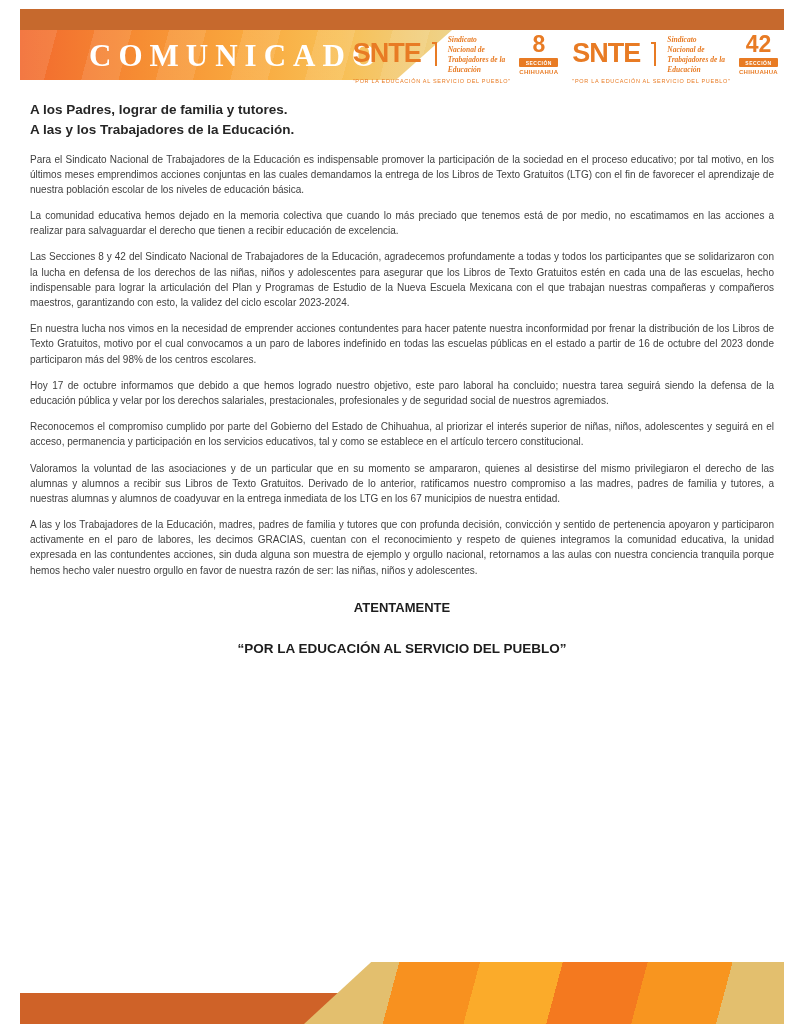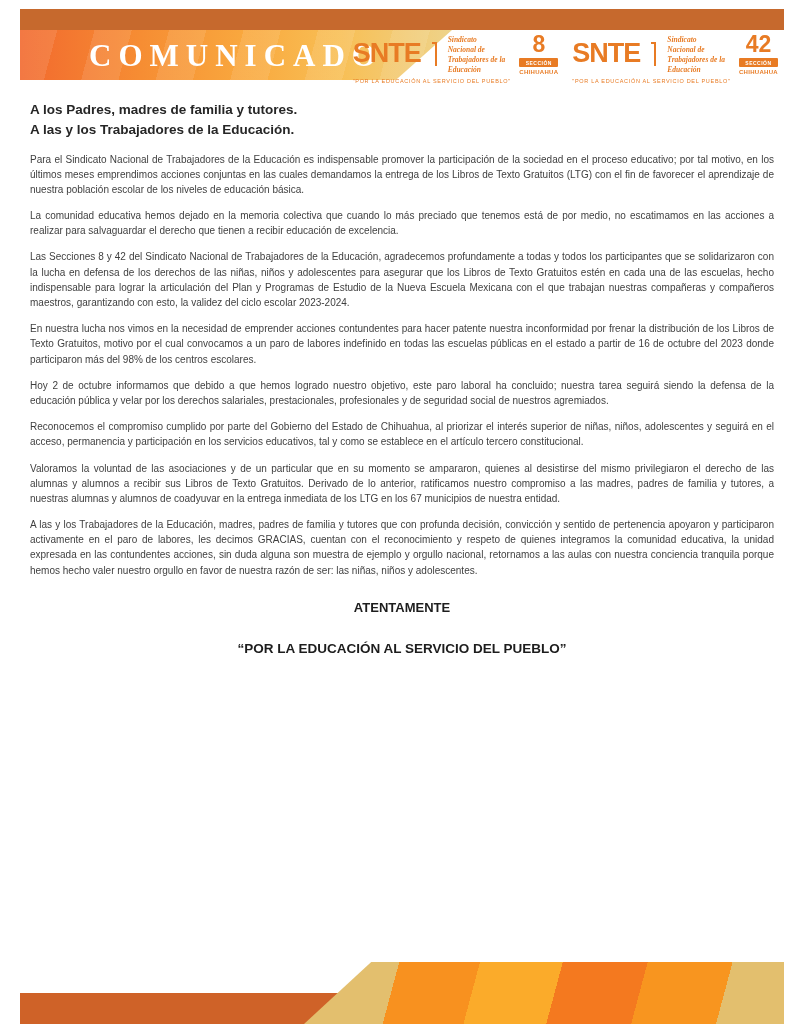--- a/index.html
+++ b/index.html
@@ -119,29 +119,29 @@
           </span>
         </div>
         <div class="motto">"POR LA EDUCACIÓN AL SERVICIO DEL PUEBLO"</div>
       </div>
 
     </div>
   </div>
 
   <main class="body-text">
     <div class="salutation">
-      <p>A los Padres, madres de familia y tutores.</p>
+      <p>A los Padres, lograr de familia y tutores.</p>
       <p>A las y los Trabajadores de la Educación.</p>
     </div>
 
     <p class="para">Para el Sindicato Nacional de Trabajadores de la Educación es indispensable promover la participación de la sociedad en el proceso educativo; por tal motivo, en los últimos meses emprendimos acciones conjuntas en las cuales demandamos la entrega de los Libros de Texto Gratuitos (LTG) con el fin de favorecer el aprendizaje de nuestra población escolar de los niveles de educación básica.</p>
     <p class="para">La comunidad educativa hemos dejado en la memoria colectiva que cuando lo más preciado que tenemos está de por medio, no escatimamos en las acciones a realizar para salvaguardar el derecho que tienen a recibir educación de excelencia.</p>
     <p class="para">Las Secciones 8 y 42 del Sindicato Nacional de Trabajadores de la Educación, agradecemos profundamente a todas y todos los participantes que se solidarizaron con la lucha en defensa de los derechos de las niñas, niños y adolescentes para asegurar que los Libros de Texto Gratuitos estén en cada una de las escuelas, hecho indispensable para lograr la articulación del Plan y Programas de Estudio de la Nueva Escuela Mexicana con el que trabajan nuestras compañeras y compañeros maestros, garantizando con esto, la validez del ciclo escolar 2023-2024.</p>
     <p class="para">En nuestra lucha nos vimos en la necesidad de emprender acciones contundentes para hacer patente nuestra inconformidad por frenar la distribución de los Libros de Texto Gratuitos, motivo por el cual convocamos a un paro de labores indefinido en todas las escuelas públicas en el estado a partir de 16 de octubre del 2023 donde participaron más del 98% de los centros escolares.</p>
-    <p class="para">Hoy 2 de octubre informamos que debido a que hemos logrado nuestro objetivo, este paro laboral ha concluido; nuestra tarea seguirá siendo la defensa de la educación pública y velar por los derechos salariales, prestacionales, profesionales y de seguridad social de nuestros agremiados.</p>
+    <p class="para">Hoy 17 de octubre informamos que debido a que hemos logrado nuestro objetivo, este paro laboral ha concluido; nuestra tarea seguirá siendo la defensa de la educación pública y velar por los derechos salariales, prestacionales, profesionales y de seguridad social de nuestros agremiados.</p>
     <p class="para">Reconocemos el compromiso cumplido por parte del Gobierno del Estado de Chihuahua, al priorizar el interés superior de niñas, niños, adolescentes y seguirá en el acceso, permanencia y participación en los servicios educativos, tal y como se establece en el artículo tercero constitucional.</p>
     <p class="para">Valoramos la voluntad de las asociaciones y de un particular que en su momento se ampararon, quienes al desistirse del mismo privilegiaron el derecho de las alumnas y alumnos a recibir sus Libros de Texto Gratuitos. Derivado de lo anterior, ratificamos nuestro compromiso a las madres, padres de familia y tutores, a nuestras alumnas y alumnos de coadyuvar en la entrega inmediata de los LTG en los 67 municipios de nuestra entidad.</p>
     <p class="para">A las y los Trabajadores de la Educación, madres, padres de familia y tutores que con profunda decisión, convicción y sentido de pertenencia apoyaron y participaron activamente en el paro de labores, les decimos GRACIAS, cuentan con el reconocimiento y respeto de quienes integramos la comunidad educativa, la unidad expresada en las contundentes acciones, sin duda alguna son muestra de ejemplo y orgullo nacional, retornamos a las aulas con nuestra conciencia tranquila porque hemos hecho valer nuestro orgullo en favor de nuestra razón de ser: las niñas, niños y adolescentes.</p>
 
     <p class="closing">ATENTAMENTE</p>
     <p class="slogan">“POR LA EDUCACIÓN AL SERVICIO DEL PUEBLO”</p>
   </main>
 
   <div class="footer">
     <div class="footer-band"></div>

